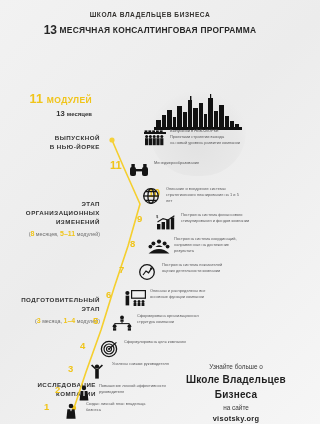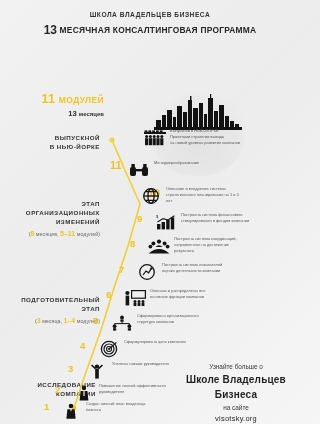--- a/index.html
+++ b/index.html
@@ -22,21 +22,21 @@
   .sky-wrap{position:absolute;left:150px;top:88px;width:96px;height:44px;}
   .sky-halo{position:absolute;left:0;top:0;width:96px;height:88px;border-radius:48px;
     background:radial-gradient(circle at 50% 62%,#e2e2e2 0%,#e8e8e8 55%,rgba(240,240,240,0) 72%);}
   .sky-svg{position:absolute;left:4px;top:6px;}
 
   
   .lbl{position:absolute;text-align:right;}
   .lbl .t{font-size:6.2px;font-weight:bold;letter-spacing:.5px;color:#333;line-height:1.45;text-transform:uppercase;}
   .lbl .sub{margin-top:2px;font-size:5.4px;color:#6d6d6d;line-height:1.3;}
   .lbl .sub b{color:#f0c419;font-size:7px;font-weight:bold;}
-  .lbl-modules{left:12px;top:92px;width:92px;}
+  .lbl-modules{left:0;top:92px;width:92px;}
   .lbl-modules .m1{font-size:12.5px;font-weight:bold;color:#f0c419;letter-spacing:.2px;}
   .lbl-modules .m1 .w{font-size:8.5px;letter-spacing:.4px;}
   .lbl-modules .m2{margin-top:3px;font-size:7.6px;font-weight:bold;color:#333;}
   .lbl-modules .m2 .w{font-size:6px;font-weight:bold;}
 
   
   .path-svg{position:absolute;left:0;top:0;}
 
   
   .num{position:absolute;font-size:11px;font-weight:bold;color:#f0c419;line-height:1;}
@@ -46,21 +46,21 @@
   .step{position:absolute;display:flex;align-items:flex-start;gap:4px;}
   .step .ico{flex:0 0 auto;width:22px;height:20px;display:flex;align-items:center;justify-content:center;}
   .step .desc{font-size:3.9px;line-height:1.48;color:#58585a;max-width:74px;letter-spacing:.05px;}
   .step.top .desc{max-width:80px;}
 
   
   .cta{position:absolute;left:176px;top:362px;width:120px;text-align:center;line-height:1.55;}
   .cta .l1{font-size:6.4px;color:#3a3a3a;}
   .cta .l2{font-size:10px;font-weight:bold;color:#1f1f1f;letter-spacing:.2px;}
   .cta .l3{font-size:6.4px;color:#3a3a3a;}
-  .cta .l4{font-size:7.4px;font-weight:normal;color:#1f1f1f;letter-spacing:.3px;text-align:center;}
+  .cta .l4{font-size:7.4px;font-weight:bold;color:#1f1f1f;letter-spacing:.3px;text-align:center;}
 </style>
 </head>
 <body>
 
 <div id="stage">
 
   <div class="hdr">
     <div class="hdr-top">ШКОЛА ВЛАДЕЛЬЦЕВ БИЗНЕСА</div>
     <div class="hdr-mid"><span class="big">13</span> <span>МЕСЯЧНАЯ  КОНСАЛТИНГОВАЯ ПРОГРАММА</span></div>
   </div>

